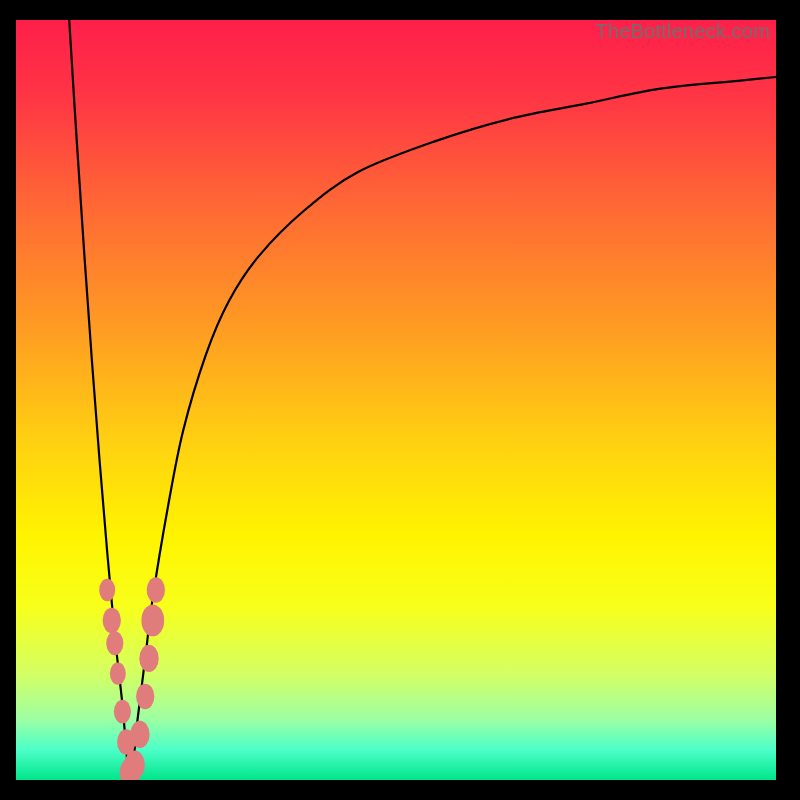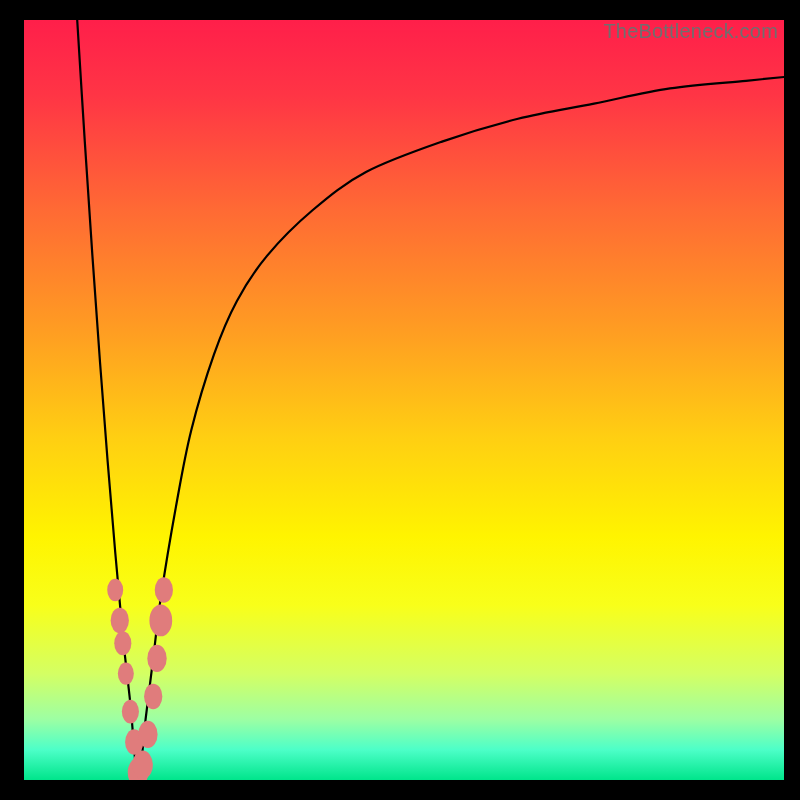--- a/index.html
+++ b/index.html
@@ -5,21 +5,21 @@
   html, body {
     margin: 0;
     padding: 0;
     width: 800px;
     height: 800px;
     background: #000;
     overflow: hidden;
   }
   .frame {
     position: absolute;
-    left: 24px;
+    left: 16px;
     top: 20px;
     width: 760px;
     height: 760px;
     background: #000;
   }
   .plot {
     position: absolute;
     left: 0;
     top: 0;
     width: 760px;

